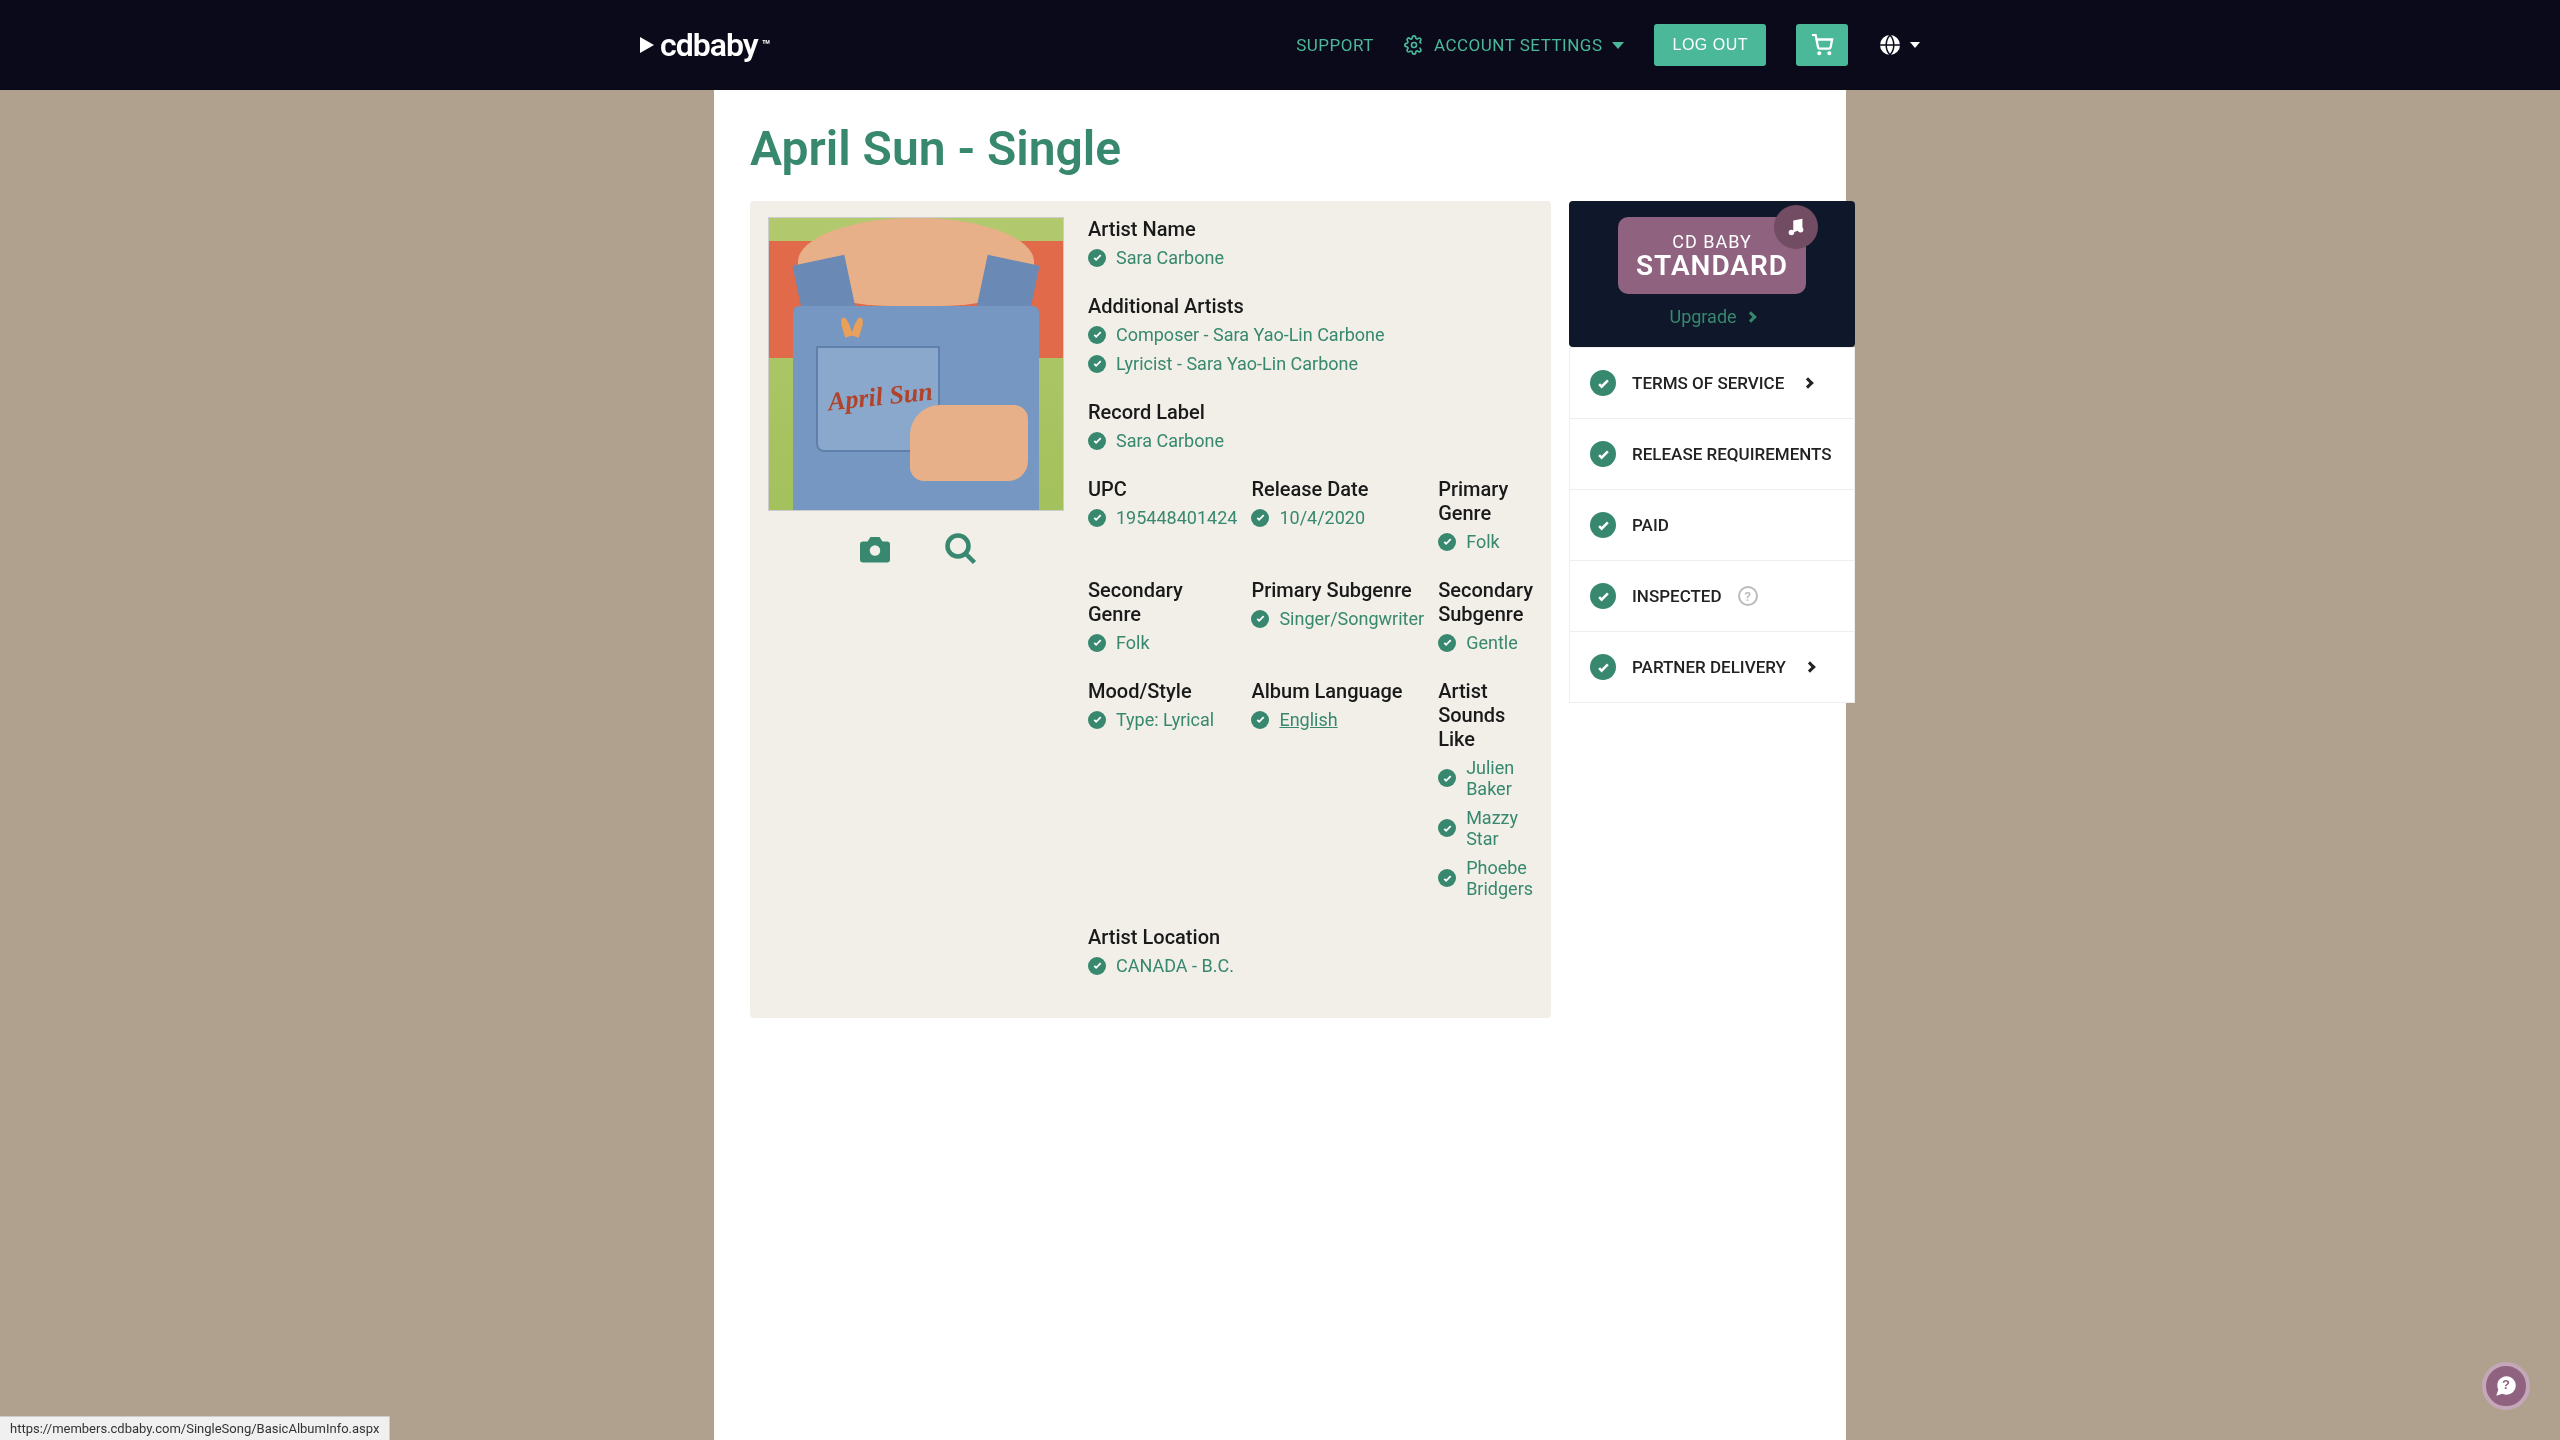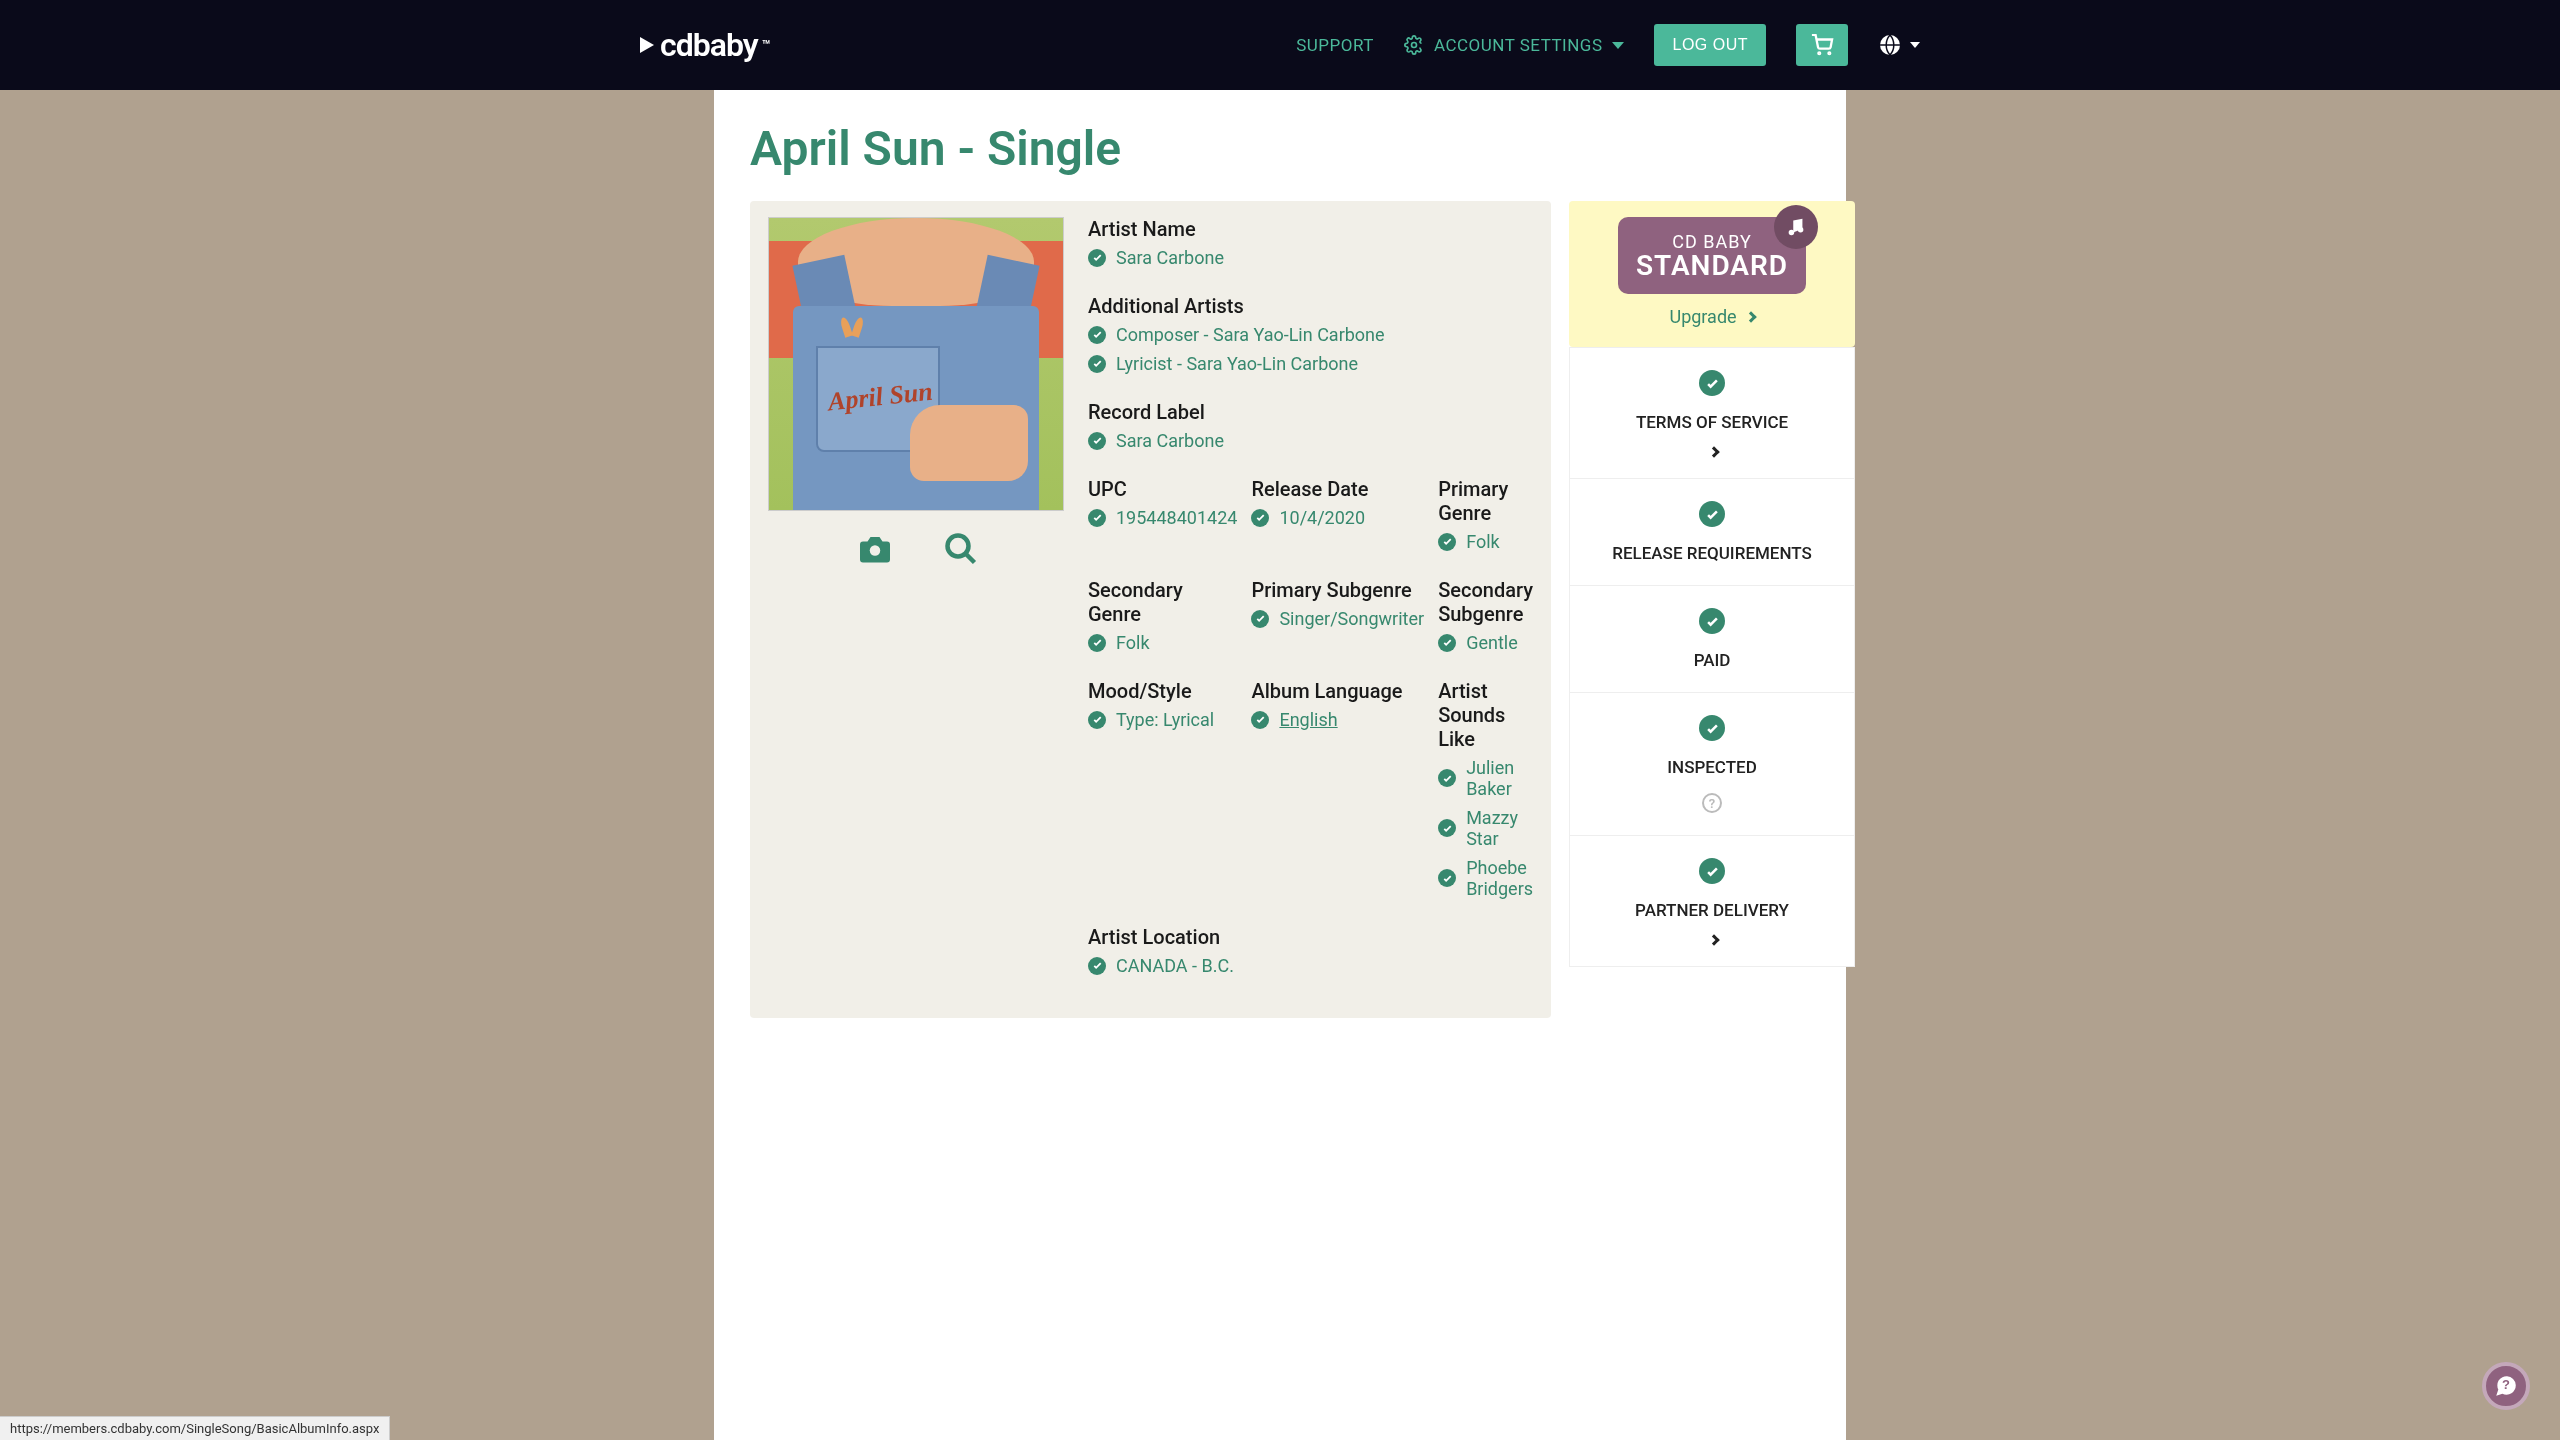--- a/index.html
+++ b/index.html
@@ -153,21 +153,21 @@
   color: #37886e; font-size: 18px; margin-bottom: 8px;
 }
 .field-value.underline span:last-child { text-decoration: underline; }
 .check-badge {
   width: 18px; height: 18px; background:#37886e; border-radius:50%;
   display:inline-flex; align-items:center; justify-content:center; flex-shrink:0;
 }
 .check-badge svg { width:11px; height:11px; }
 .side-col { display:flex; flex-direction:column; }
 .upgrade-box {
-  background: #fef9c3;
+  background: #0f172a;
   border-radius: 4px;
   padding: 16px 18px 20px;
   text-align: center;
 }
 .tier-badge {
   position: relative;
   display:inline-block;
   background: #8f627f;
   border-radius: 10px;
   padding: 14px 18px;
@@ -184,21 +184,21 @@
 .upgrade-link { color:#37886e; font-size:18px; display:inline-flex; align-items:center; gap:10px; text-decoration:none; }
 .submission-box { background:#fff; border:1px solid #eee; border-top:none; }
 .submission-title {
   text-align:center; font-size:24px; font-weight:600; color:#222;
   padding: 30px 12px 24px;
 }
 .check-row {
   border-top: 1px solid #eee;
   padding: 22px 20px;
   display:flex; align-items:center; gap: 16px;
-  font-size: 17px; font-weight: 500; color:#222;flex-direction:column;
+  font-size: 17px; font-weight: 500; color:#222;
 }
 .check-row .check-badge { width:26px; height:26px; }
 .check-row .check-badge svg { width:15px; height:15px; }
 .row-chev { margin-left: 4px; }
 .help-icon {
   width:20px; height:20px; border:2px solid #bbb; color:#bbb; border-radius:50%;
   display:inline-flex; align-items:center; justify-content:center; font-size:13px; font-weight:600;
 }
 .chev-right {
   display:inline-block; width:8px; height:8px;

